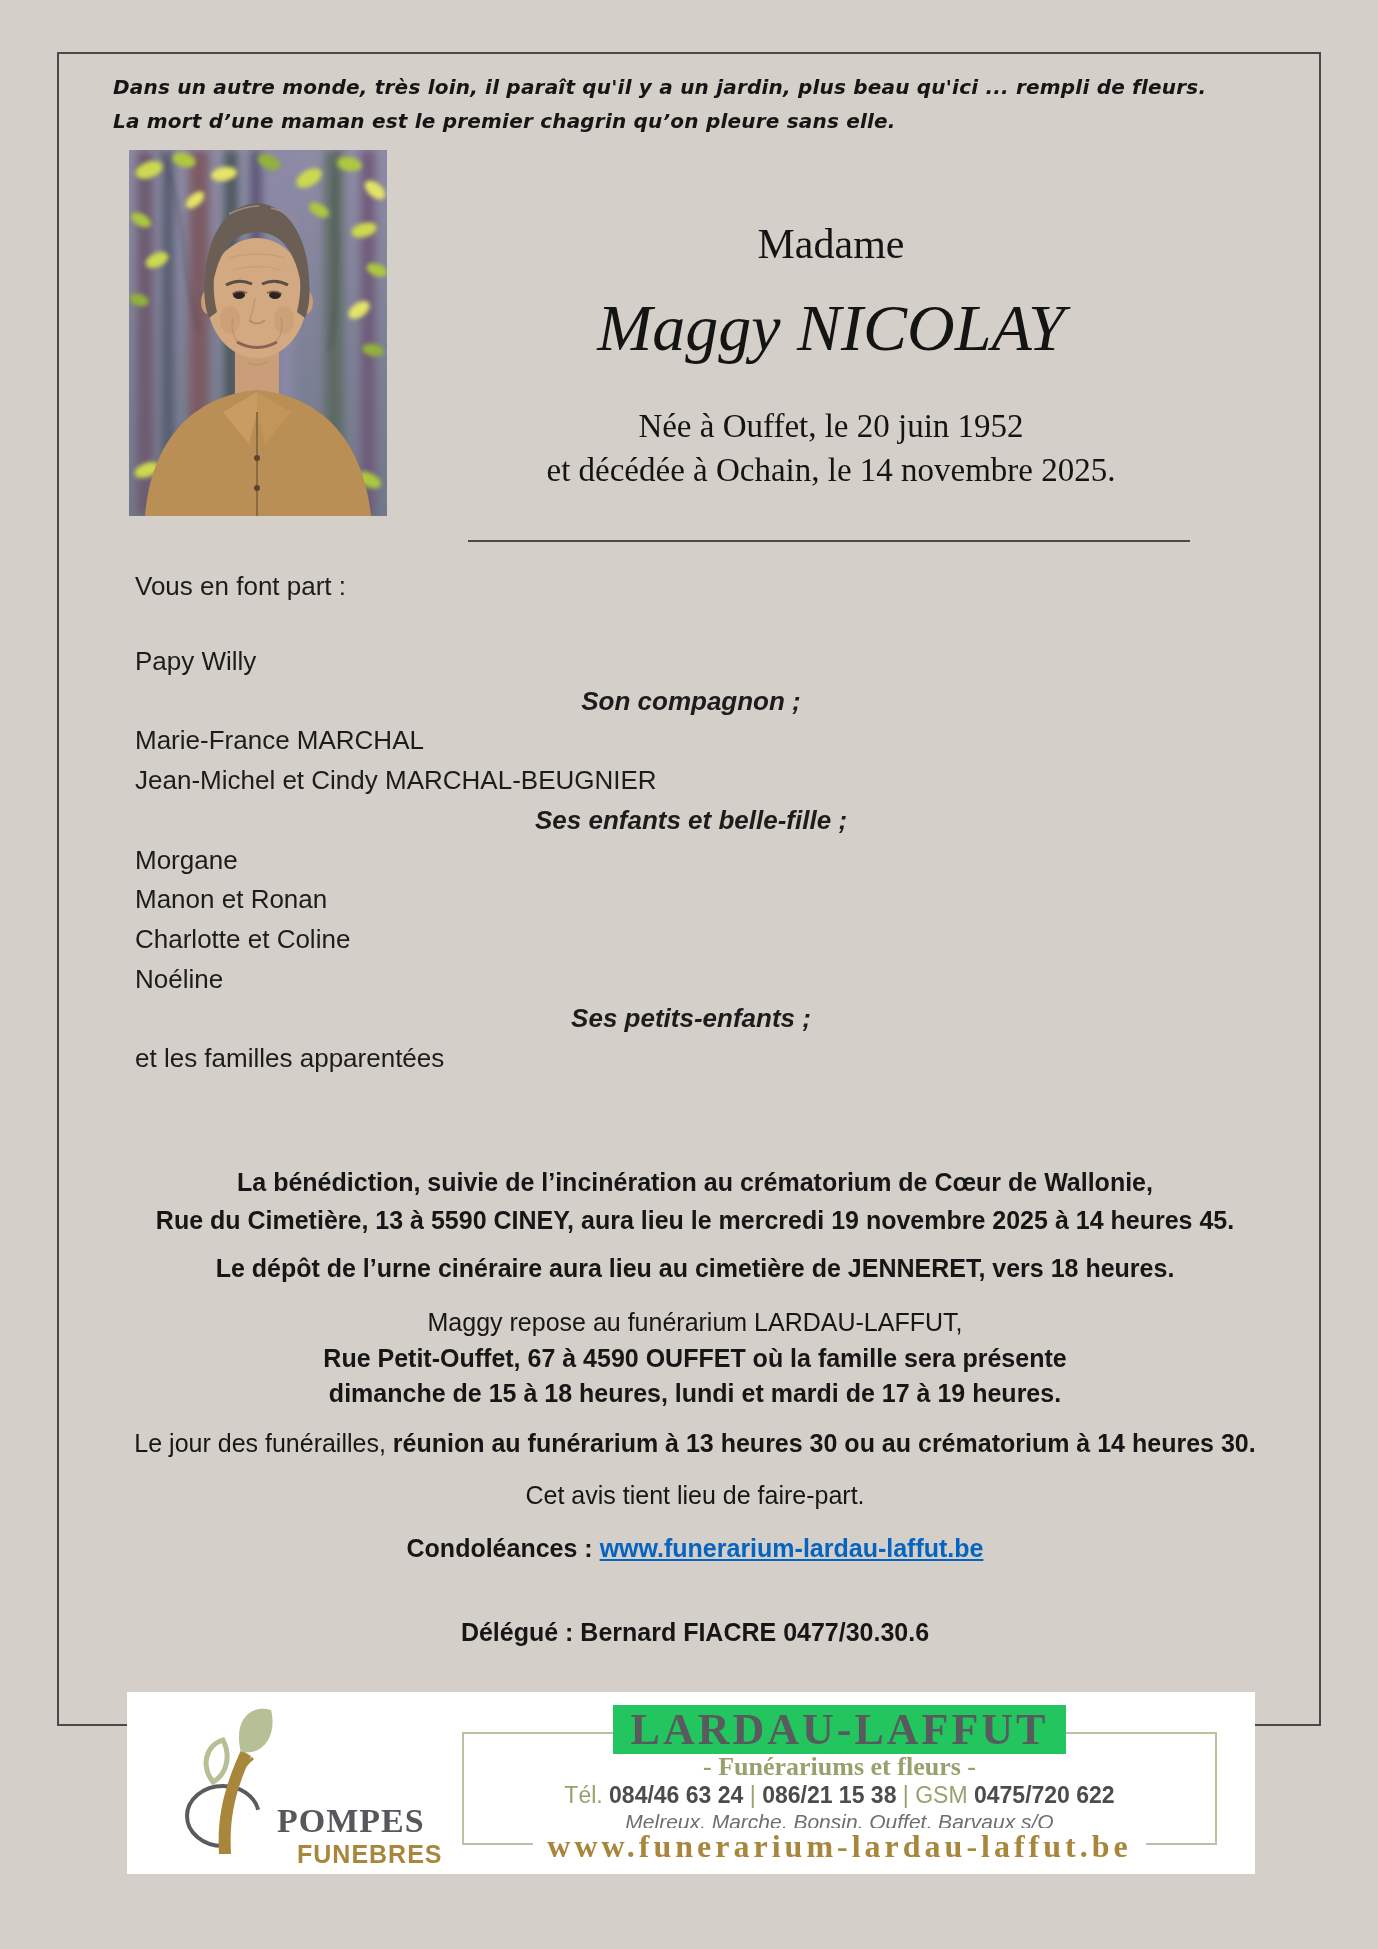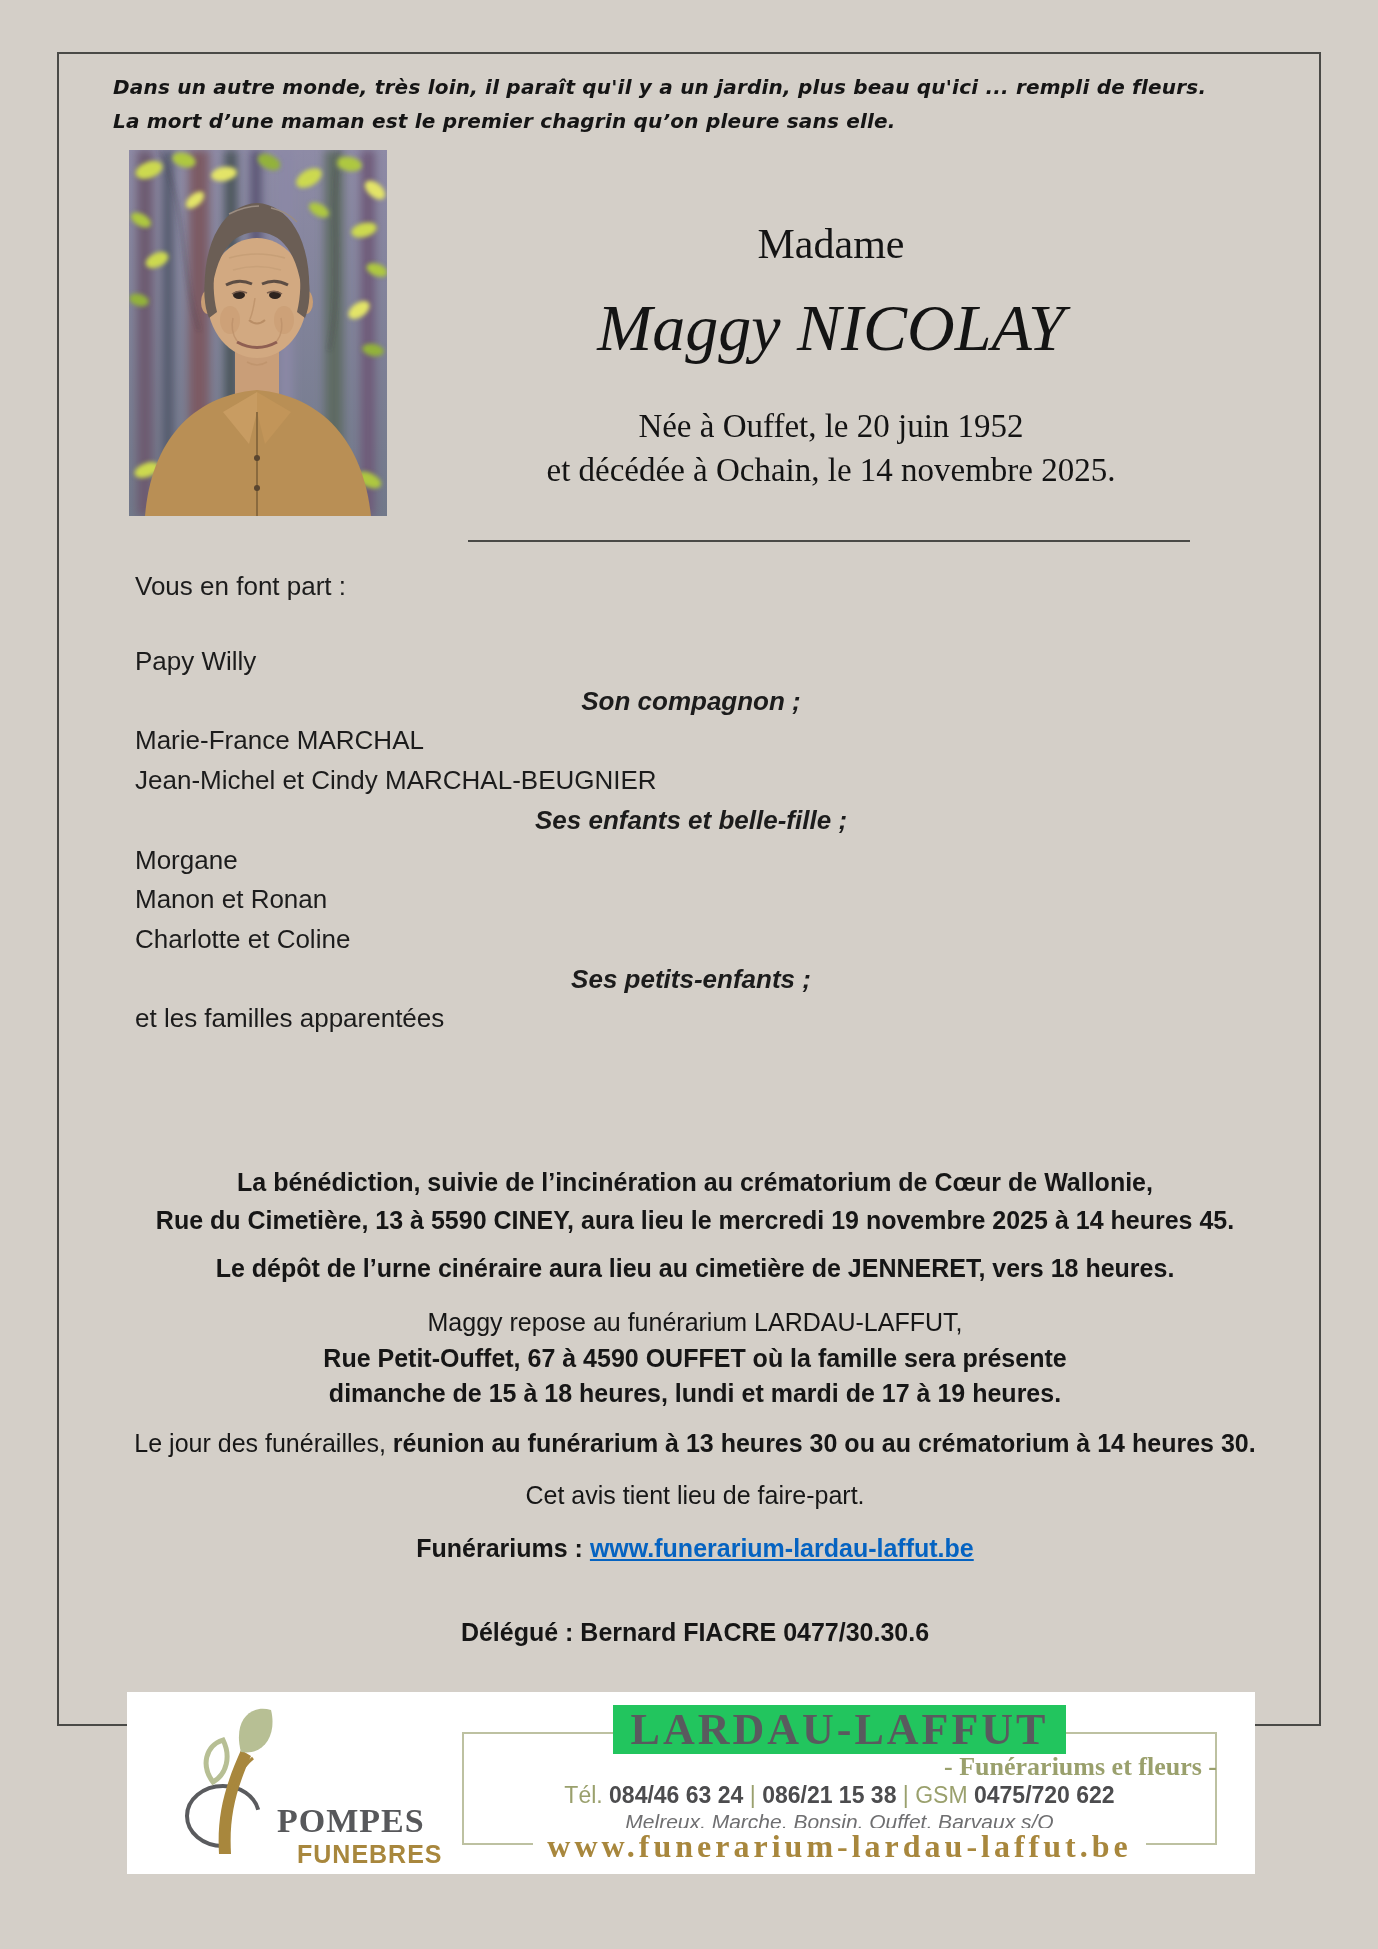--- a/index.html
+++ b/index.html
@@ -40,21 +40,21 @@
   .cline .normal, .cline.normal { font-weight:400; }
   .link { color:#0563C1; text-decoration:underline; font-weight:700; cursor:pointer; }
   .band { position:absolute; left:68px; top:1638px; width:1128px; height:182px; background:#ffffff; }
   .plant { position:absolute; left:52px; top:12px; }
   .pompes   { position:absolute; left:150px; top:110px; font-family:"Liberation Serif", serif; font-weight:600; font-size:34px; letter-spacing:1px; color:#57585b; }
   .funebres { position:absolute; left:170px; top:148px; font-family:Liberation Sans, sans-serif; font-weight:600; font-size:25px; letter-spacing:1px; color:#a8873d; }
   .lbox { position:absolute; left:335px; top:40px; width:755px; height:113px; border:2px solid #bdc1a1; }
   .fline { position:absolute; left:335px; width:755px; text-align:center; z-index:2; }
   .f-brand { top:12px; font-family:"Liberation Serif", serif; font-size:44px; font-weight:600; letter-spacing:3px; color:#595a5e; }
   .f-brand span { background:#22c55e; padding:0 18px; }
-  .f-tagline { top:60px; font-family:"Liberation Serif", serif; font-size:26px; font-weight:700; color:#9aa06d;text-align:right; }
+  .f-tagline { top:60px; font-family:"Liberation Serif", serif; font-size:26px; font-weight:700; color:#9aa06d; }
   .f-phone { top:90px; font-size:23px; color:#4c4c4e; }
   .f-phone .ol { color:#9aa06d; }
   .f-phone b { font-weight:600; }
   .f-cities { top:118px; font-size:21px; font-style:italic; color:#6f6f71; }
   .f-web { top:136px; font-family:"Liberation Serif", serif; font-size:32px; font-weight:700; letter-spacing:4px; color:#a8873d; }
   .f-web span { background:#ffffff; padding:0 14px; }
 </style>
 </head>
 <body>
 
@@ -156,33 +156,34 @@
     <div class="intro">Vous en font part :</div>
     <div class="gap"></div>
     <div class="row">Papy Willy</div>
     <div class="row rel">Son compagnon ;</div>
     <div class="row">Marie-France MARCHAL</div>
     <div class="row">Jean-Michel et Cindy MARCHAL-BEUGNIER</div>
     <div class="row rel">Ses enfants et belle-fille ;</div>
     <div class="row">Morgane</div>
     <div class="row">Manon et Ronan</div>
     <div class="row">Charlotte et Coline</div>
+    <div class="row">Noéline</div>
     <div class="row rel">Ses petits-enfants ;</div>
     <div class="row">et les familles apparentées</div>
   </div>
 
   <div class="cline" style="top:1112px">La bénédiction, suivie de l’incinération au crématorium de Cœur de Wallonie,</div>
   <div class="cline" style="top:1150px">Rue du Cimetière, 13 à 5590 CINEY, aura lieu le mercredi 19 novembre 2025 à 14 heures 45.</div>
   <div class="cline" style="top:1198px">Le dépôt de l’urne cinéraire aura lieu au cimetière de JENNERET, vers 18 heures.</div>
   <div class="cline normal" style="top:1252px">Maggy repose au funérarium LARDAU-LAFFUT,</div>
   <div class="cline" style="top:1288px">Rue Petit-Ouffet, 67 à 4590 OUFFET où la famille sera présente</div>
   <div class="cline" style="top:1323px">dimanche de 15 à 18 heures, lundi et mardi de 17 à 19 heures.</div>
   <div class="cline" style="top:1373px"><span class="normal">Le jour des funérailles, </span><span>réunion au funérarium à 13 heures 30 ou au crématorium à 14 heures 30.</span></div>
   <div class="cline normal" style="top:1425px">Cet avis tient lieu de faire-part.</div>
-  <div class="cline" style="top:1478px"><span>Funérariums : </span><a class="link">www.funerarium-lardau-laffut.be</a></div>
+  <div class="cline" style="top:1478px"><span>Condoléances : </span><a class="link">www.funerarium-lardau-laffut.be</a></div>
   <div class="cline" style="top:1562px">Délégué : Bernard FIACRE 0477/30.30.6</div>
 
   <div class="band">
     <svg class="plant" width="110" height="152" viewBox="0 0 110 152" xmlns="http://www.w3.org/2000/svg">
       <ellipse cx="44" cy="112" rx="36" ry="30" fill="none" stroke="#5a5b5e" stroke-width="4" stroke-dasharray="155 55" stroke-dashoffset="-46"></ellipse>
       <path d="M40 150 C 38 114 44 86 62 46 L 72 52 C 56 88 50 114 52 150 Z" fill="#a8873d"></path>
       <path d="M52 86 C 58 72 64 62 74 54" stroke="#a8873d" stroke-width="3" fill="none"></path>
       <path d="M62 48 C 54 18 70 0 92 6 C 98 30 86 52 62 48 Z" fill="#b7bf94"></path>
       <path d="M34 78 C 22 62 26 42 44 36 C 52 52 48 70 34 78 Z" fill="none" stroke="#b7bf94" stroke-width="5"></path>
     </svg>

